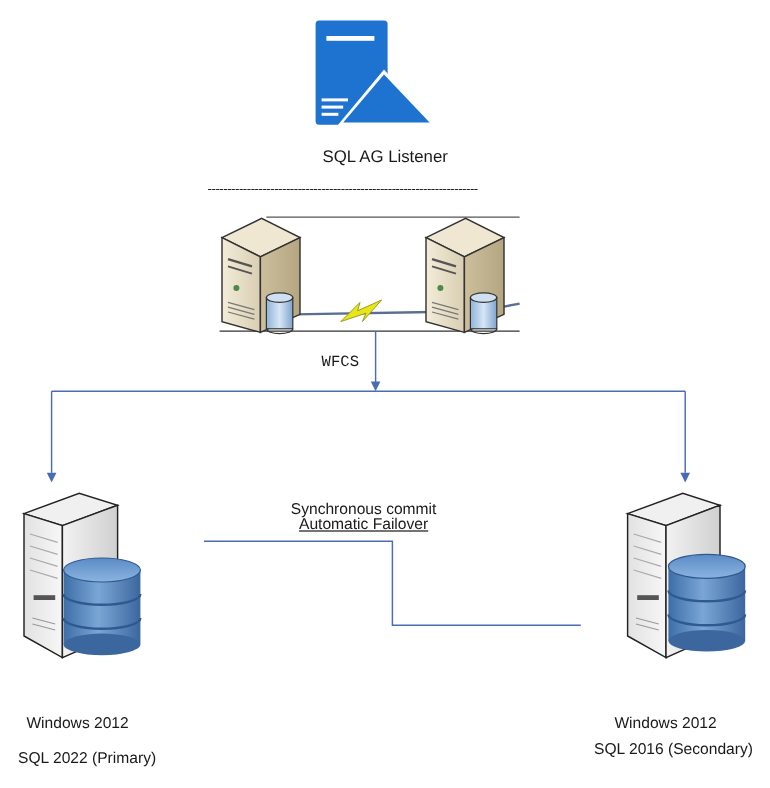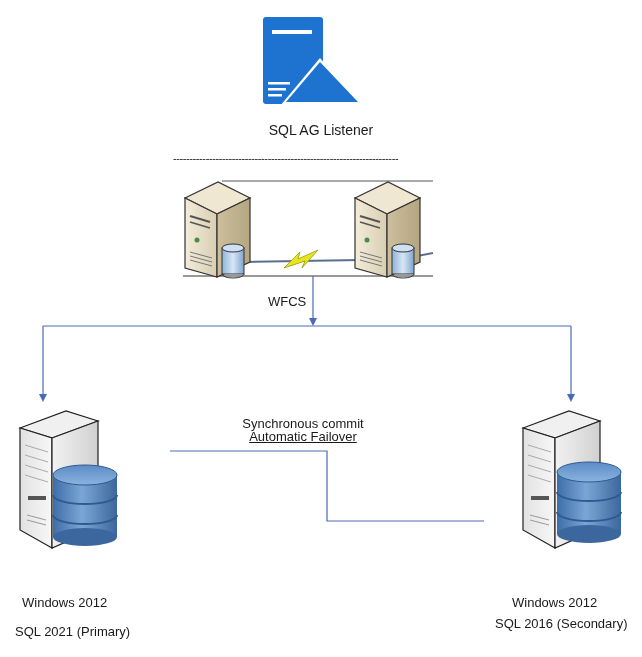--- a/index.html
+++ b/index.html
@@ -141,22 +141,22 @@
     <ellipse cx="589" cy="472" rx="32" ry="10" fill="url(#bigDbTop)" stroke="#2f5a90" stroke-width="1"></ellipse>
     <path d="M557,492 A32,9 0 0 0 621,492" fill="none" stroke="#2f5a90" stroke-width="2"></path>
     <path d="M557,512 A32,9 0 0 0 621,512" fill="none" stroke="#2f5a90" stroke-width="2"></path>
   </g>
 </svg>
 
 <div class="abs label center" style="left:221px; top:122px; width:200px; font-size:14px;">SQL AG Listener</div>
 
 <div class="abs label" style="left:173px; top:152px; font-size:11px; letter-spacing:-0.4px; color:#222; overflow:hidden; width:288px;">---------------------------------------------------------------------</div>
 
-<div class="abs label" style="left:268px; top:294px;">WFCS</div>
+<div class="abs label" style="left:268px; top:294px;font-family:Liberation Mono, monospace;">WFCS</div>
 
 <div class="abs label center" style="left:218px; top:416px; width:170px;">Synchronous commit</div>
 <div class="abs label center" style="left:218px; top:429px; width:170px;text-decoration:underline;">Automatic Failover</div>
 
 <div class="abs label" style="left:22px; top:595px;">Windows 2012</div>
-<div class="abs label" style="left:15px; top:624px;">SQL 2021 (Primary)</div>
+<div class="abs label" style="left:15px; top:624px;">SQL 2022 (Primary)</div>
 
 <div class="abs label" style="left:512px; top:595px;">Windows 2012</div>
 <div class="abs label" style="left:495px; top:616px;">SQL 2016 (Secondary)</div>
 
 </body></html>

